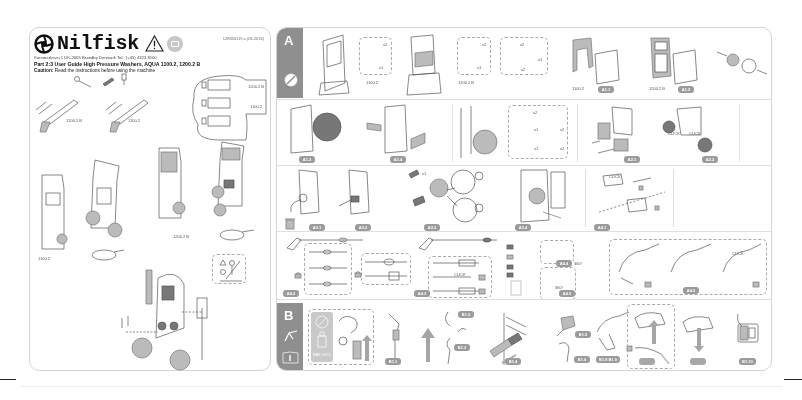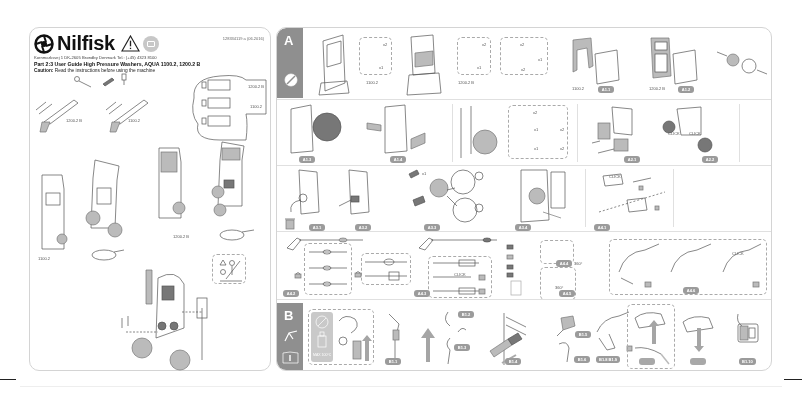--- a/index.html
+++ b/index.html
@@ -7,21 +7,21 @@
   body { position: relative; font-family: "Liberation Sans", sans-serif; color: #333; }
 
   .crop-mark { position: absolute; height: 1px; background: #222; }
   .bottom-strip { position: absolute; left: 20px; right: 20px; top: 386px; height: 14px; border-top: 1px solid #eee; }
 
   .panel { position: absolute; border: 1px solid #d4d4d4; border-radius: 10px; background: #fff; }
   #left-panel { left: 29px; top: 27px; width: 242px; height: 344px; }
   #right-panel { left: 276px; top: 27px; width: 496px; height: 344px; overflow: hidden; }
 
   
-  .brand { position: absolute; left: 4px; top: 4px; display: flex; align-items: center; gap: 3px; }
+  .brand { position: absolute; left: 4px; top: 4px; display: flex; align-items: center; gap: 3px; font-family: Liberation Mono, monospace; }
   .brand-logo { width: 20px; height: 20px; }
   .brand-name { font-weight: bold; font-size: 20px; color: #111; letter-spacing: -0.3px; }
   .warn-icon { width: 19px; height: 17px; margin-left: 3px; }
   .book-icon { width: 16px; height: 16px; border-radius: 50%; background: #c7c7c7; display:flex; align-items:center; justify-content:center; }
   .book-icon span { display:block; width:8px; height:6px; border:1px solid #fff; border-radius:1px; }
   .doc-num { position: absolute; right: 6px; top: 8px; font-size: 4px; color: #666; }
   .address { position: absolute; left: 4px; top: 27px; font-size: 4.2px; color: #444; }
   .doc-title { position: absolute; left: 4px; top: 33px; font-size: 5.2px; font-weight: bold; color: #111; }
   .caution { position: absolute; left: 4px; top: 40px; font-size: 4.8px; color: #222; }
   .caution b { font-weight: bold; }

